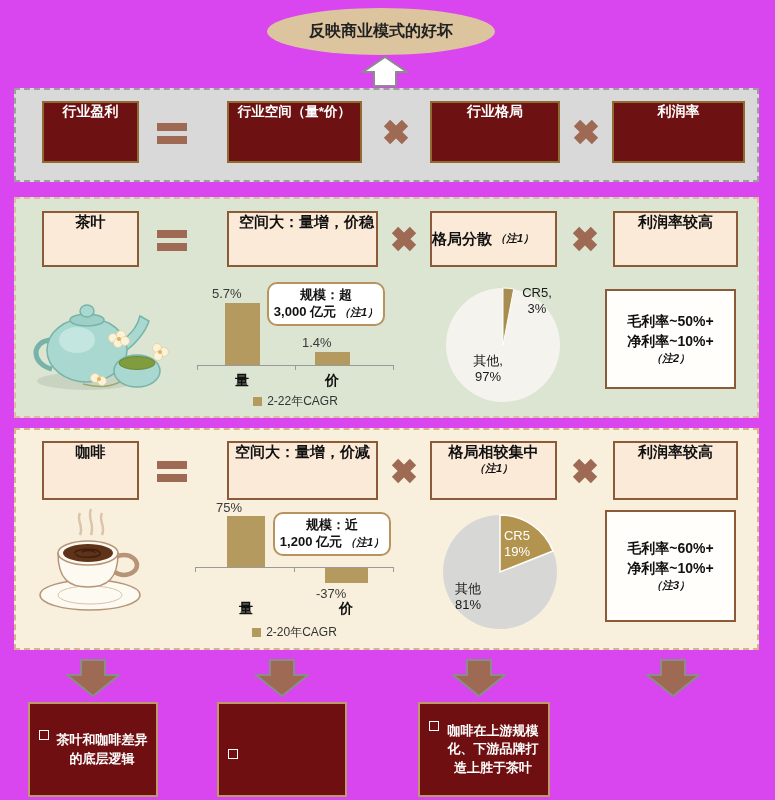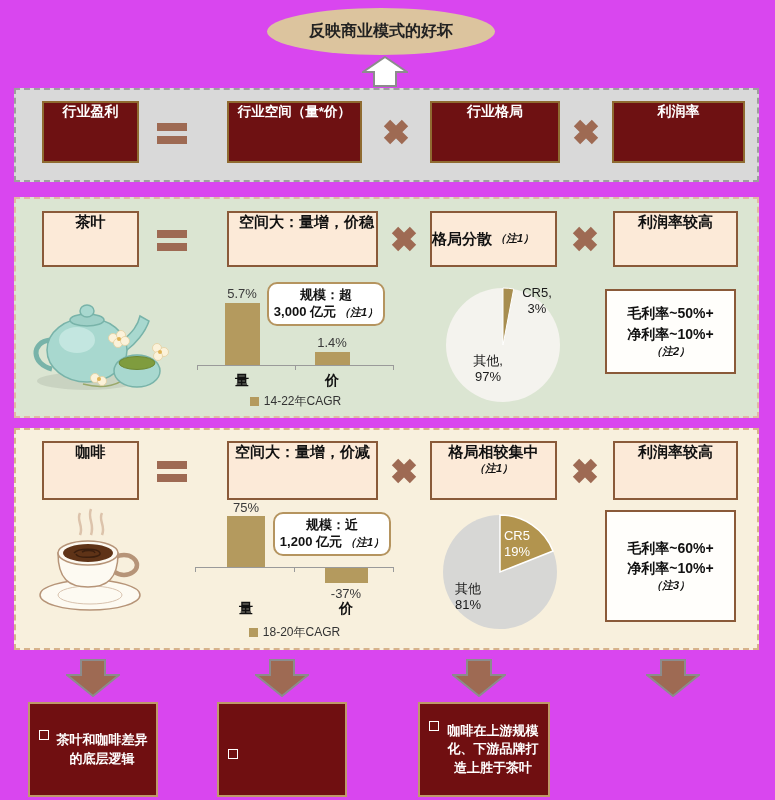--- a/index.html
+++ b/index.html
@@ -36,21 +36,21 @@
 
   
   .equals{position:absolute;width:30px;display:flex;flex-direction:column;gap:5px;}
   .equals div{height:8px;background:#9e6a53;}
   .mult{position:absolute;}
 
   
   .axis{position:absolute;height:0;border-top:1.5px solid #9a9a9a;}
   .tick{position:absolute;width:0;height:5px;border-left:1.5px solid #9a9a9a;}
   .bar{position:absolute;background:#b49a5e;}
-  .bar-val{position:absolute;font-size:13px;color:#3a3a3a;text-align:center;width:60px;}
+  .bar-val{position:absolute;font-size:13px;color:#3a3a3a;width:60px;}
   .bar-cat{position:absolute;font-size:14px;font-weight:700;color:#111;text-align:center;width:60px;}
   .legend{position:absolute;display:flex;align-items:center;justify-content:center;gap:5px;
     font-size:12px;color:#333;}
   .legend .sq{width:9px;height:9px;background:#b49a5e;}
 
   
   .pie-label{position:absolute;font-size:13px;line-height:1.2;text-align:center;color:#1a1a1a;z-index:6;}
   .pie-label.white{color:#fff;}
 
   
@@ -168,21 +168,21 @@
   <div class="bar-val" style="left:302px;top:335px;">1.4%</div>
   <div class="bar" style="left:315px;top:352px;width:35px;height:13px;"></div>
   <div class="axis" style="left:197px;top:365px;width:197px;"></div>
   <div class="tick" style="left:197px;top:365px;"></div>
   <div class="tick" style="left:295px;top:365px;"></div>
   <div class="tick" style="left:393px;top:365px;"></div>
   <div class="bar-cat" style="left:212px;top:372px;">量</div>
   <div class="bar-cat" style="left:302px;top:372px;">价</div>
   <div class="legend" style="left:197px;top:393px;width:197px;">
     <span class="sq"></span>
-    <span>14-22年CAGR</span>
+    <span>2-22年CAGR</span>
   </div>
 
   <div class="callout" style="left:267px;top:282px;width:118px;height:44px;">
     <span>规模：超</span>
     <span>
       <span>3,000 亿元</span><span class="note-inline">（注1）</span>
     </span>
   </div>
 
   <div style="position:absolute;left:445px;top:287px;">
@@ -193,21 +193,21 @@
   </div>
   <div class="pie-label" style="left:512px;top:285px;width:50px;">
     <span>CR5,</span><br>
     <span>3%</span>
   </div>
   <div class="pie-label" style="left:458px;top:353px;width:60px;">
     <span>其他,</span><br>
     <span>97%</span>
   </div>
 
-  <div class="white-box" style="left:605px;top:289px;width:131px;height:85px;">
+  <div class="white-box" style="left:605px;top:289px;width:131px;height:100px;">
     <span>毛利率~50%+</span>
     <span>净利率~10%+</span>
     <span class="note">（注2）</span>
   </div>
 
   <div class="drow row-coffee"></div>
   <div class="cream-box" style="left:42px;top:441px;width:97px;height:59px;">
     <span>咖啡</span>
   </div>
   <div class="equals" style="left:157px;top:461px;">
@@ -257,21 +257,21 @@
   <div class="axis" style="left:195px;top:567px;width:199px;"></div>
   <div class="tick" style="left:195px;top:567px;"></div>
   <div class="tick" style="left:294px;top:567px;"></div>
   <div class="tick" style="left:393px;top:567px;"></div>
   <div class="bar" style="left:325px;top:568px;width:43px;height:15px;"></div>
   <div class="bar-val" style="left:316px;top:586px;">-37%</div>
   <div class="bar-cat" style="left:216px;top:600px;">量</div>
   <div class="bar-cat" style="left:316px;top:600px;">价</div>
   <div class="legend" style="left:195px;top:624px;width:199px;">
     <span class="sq"></span>
-    <span>18-20年CAGR</span>
+    <span>2-20年CAGR</span>
   </div>
 
   <div class="callout" style="left:273px;top:512px;width:118px;height:44px;">
     <span>规模：近</span>
     <span>
       <span>1,200 亿元</span><span class="note-inline">（注1）</span>
     </span>
   </div>
 
   <div style="position:absolute;left:442px;top:514px;">

